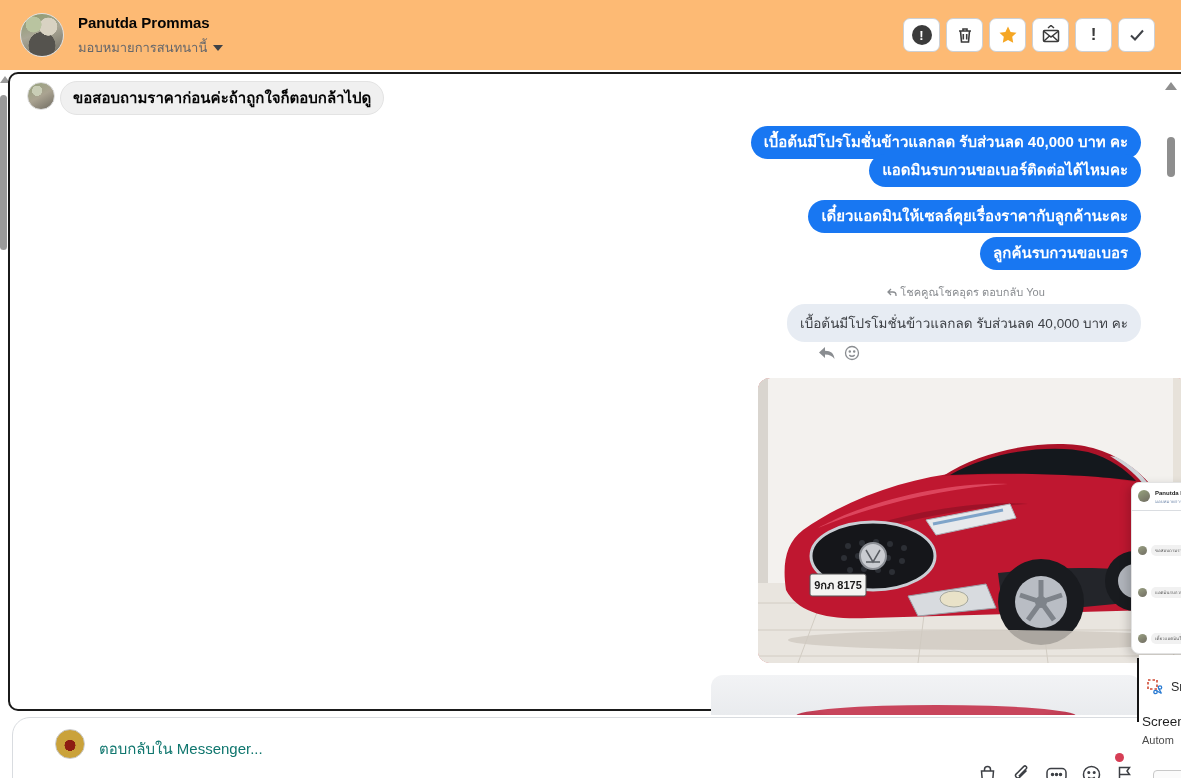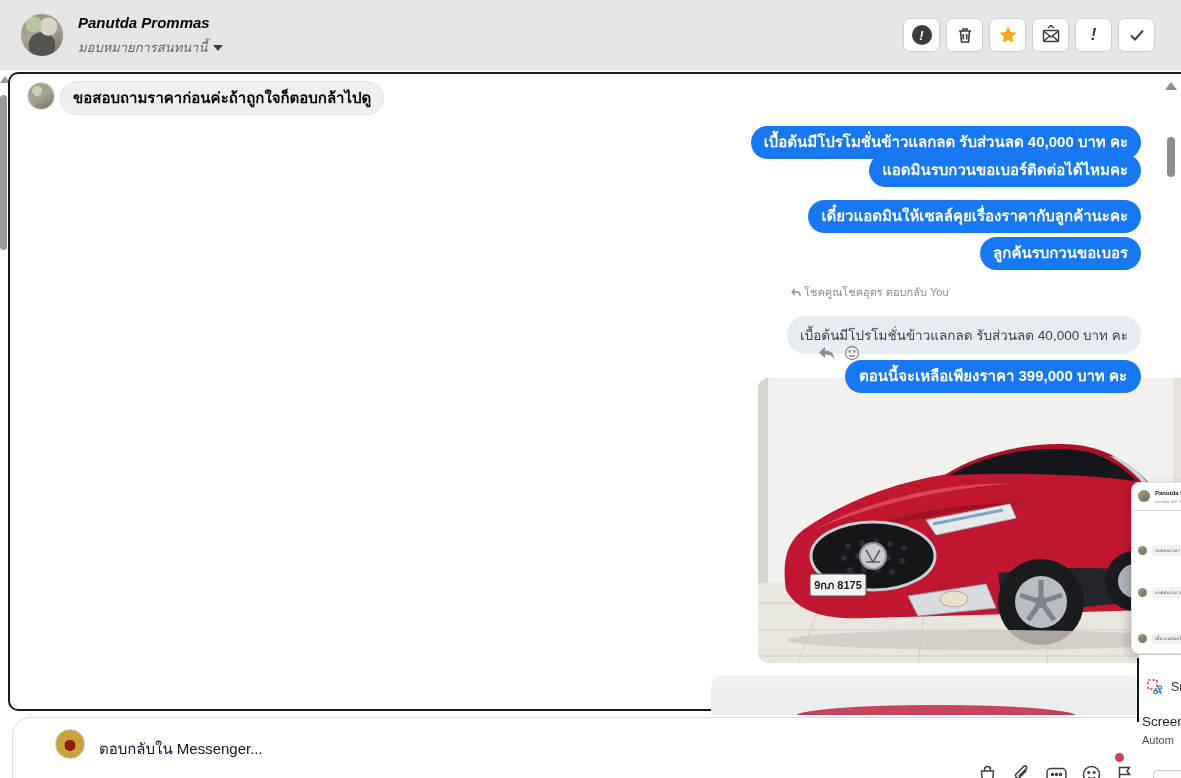--- a/index.html
+++ b/index.html
@@ -5,21 +5,21 @@
   * { margin:0; padding:0; box-sizing:border-box; }
   html,body { width:1181px; height:778px; }
   body {
     position:relative; overflow:hidden; background:#fff;
     font-family:"Liberation Sans","DejaVu Sans",sans-serif;
     color:#050505;
   }
   .abs { position:absolute; }
 
   
-  .header { left:0; top:0; width:1181px; height:70px; background:#e5e5e5;font-style:italic; }
+  .header { left:0; top:0; width:1181px; height:70px; background:#fdba74; }
   .hdr-avatar { left:20px; top:13px; width:44px; height:44px; border-radius:50%;
     background:
       radial-gradient(circle at 30% 25%, #b9c4a0 0 18%, transparent 19%),
       radial-gradient(circle at 65% 30%, #d8d2c2 0 22%, transparent 23%),
       radial-gradient(circle at 50% 75%, #55534e 0 35%, transparent 36%),
       linear-gradient(160deg,#8a9a6b 0%, #a9a695 45%, #6e6a60 100%);
     border:1px solid #e2e2e2; }
   .hdr-name { left:78px; top:14px; font-size:15px; font-weight:700; color:#050505; }
   .hdr-sub { left:78px; top:37px; font-size:13px; color:#65676b; display:flex; align-items:center; gap:6px; cursor:pointer; }
   .caret { width:0; height:0; border-left:5px solid transparent; border-right:5px solid transparent; border-top:6px solid #3f4247; }
@@ -41,21 +41,21 @@
     background:
       radial-gradient(circle at 35% 30%, #c9cdb6 0 20%, transparent 21%),
       linear-gradient(150deg,#97a37d 0%, #aaa391 50%, #6f6b61 100%);
     border:1px solid #ddd; }
   .bubble-in { left:60px; top:81px; background:#f0f0f0; border:1px solid #e3e3e3; color:#050505;
     border-radius:18px; padding:5px 12px 6px; font-size:15px; font-weight:600; line-height:21px; }
   .bubble-out { position:absolute; right:40px; background:#1877f2; color:#fff;
     border-radius:18px; padding:5px 13px 6px; font-size:15px; font-weight:600; line-height:22px; white-space:nowrap; }
   .out1 { top:126px; } .out2 { top:154px; } .out3 { top:200px; } .out4 { top:237px; }
 
-  .reply-group { position:absolute; right:40px; top:283px; display:flex; flex-direction:column; align-items:flex-start;gap:12px; }
+  .reply-group { position:absolute; right:40px; top:283px; display:flex; flex-direction:column; align-items:center; }
   .reply-label { font-size:11px; color:#8a8d91; margin:0 0 3px 4px; display:flex; align-items:center; gap:3px; }
   .quoted { background:#e7ecf3; color:#3e4146; border-radius:18px; padding:8px 13px; font-size:13.5px; white-space:nowrap; }
   .reply-bubble { align-self:flex-end; margin-top:-6px; z-index:2; position:relative; background:#1877f2; color:#fff;
     border-radius:18px; padding:5px 14px 6px; font-size:15px; font-weight:600; line-height:22px; white-space:nowrap; }
   .hover-icons { left:818px; top:345px; display:flex; gap:9px; color:#8a8d91; }
   .hover-icons svg { cursor:pointer; }
 
   .photo { left:711px; top:378px; width:430px; height:285px; border-radius:12px; overflow:hidden; cursor:pointer; background:#b91c1c;margin-left:47px; }
   .photo2 { left:711px; top:675px; width:430px; height:40px; border-radius:12px 12px 0 0; overflow:hidden; cursor:pointer;
     background:linear-gradient(#f2f3f5,#e9ebee); }
@@ -65,21 +65,21 @@
   
   .chat-sb-arrow { left:1165px; top:82px; width:0; height:0; border-left:6px solid transparent; border-right:6px solid transparent; border-bottom:8px solid #8e8e8e; }
   .chat-sb-thumb { left:1167px; top:137px; width:8px; height:40px; background:#8e8e8e; border-radius:4px; }
 
   
   .composer { left:12px; top:717px; width:1210px; height:80px; background:#fff;
     border:1px solid #d9dce0; border-radius:18px; }
   .composer-avatar { left:55px; top:729px; width:30px; height:30px; border-radius:50%;
     background:radial-gradient(circle at 50% 55%, #8e1d12 0 26%, #caa23a 27% 78%, #7c5a14 79% 100%);
     border:1px solid #c9c9c9; }
-  .composer-ph { left:99px; top:737px; font-size:15px; color:#0f172a; cursor:text; }
+  .composer-ph { left:99px; top:737px; font-size:15px; color:#0f766e; cursor:text; }
   .composer-icons { left:977px; top:764px; display:flex; gap:13px; color:#3c3f44; }
   .composer-icons svg { cursor:pointer; }
   .badge-dot { left:1115px; top:753px; width:9px; height:9px; border-radius:50%; background:#d63e55; z-index:6; }
 
   
   .preview-card { left:1131px; top:482px; width:120px; height:172px; background:#fff;
     border:1px solid #e3e3e3; border-radius:8px 0 0 8px; box-shadow:-3px 3px 10px rgba(0,0,0,.18); z-index:10; cursor:pointer; }
   .pv-avatar { left:6px; top:7px; width:12px; height:12px; border-radius:50%;
     background:linear-gradient(150deg,#97a37d,#6f6b61); }
   .pv-name { left:23px; top:7px; font-size:6px; font-weight:700; color:#222; }
@@ -153,21 +153,20 @@
 <div class="bubble-out out4">ลูกค้นรบกวนขอเบอร</div>
 
 <div class="reply-group">
   <div class="reply-label">
     <svg width="10" height="9" viewBox="0 0 10 9" fill="none" stroke="#8a8d91" stroke-width="1.3">
       <path d="M4 1 L1 4 l3 3 M1 4 h5 a3 3 0 0 1 3 3 v1"></path>
     </svg>
     <span>โชคคูณโชคอุดร ตอบกลับ You</span>
   </div>
   <div class="quoted">เบื้อต้นมีโปรโมชั่นข้าวแลกลด รับส่วนลด 40,000 บาท คะ</div>
-  <div class="reply-bubble">ตอนนี้จะเหลือเพียงราคา 399,000 บาท คะ</div>
 </div>
 
 <div class="abs hover-icons">
   <svg width="17" height="16" viewBox="0 0 17 16" fill="#8a8d91">
     <path d="M7 2 L1 7.5 7 13 V9.5 c4.5 0 7.5 1.5 9.5 4.5 C16 8.5 13 6 7 5.8z"></path>
   </svg>
   <svg width="16" height="16" viewBox="0 0 16 16" fill="none" stroke="#8a8d91" stroke-width="1.3">
     <circle cx="8" cy="8" r="6.5"></circle>
     <circle cx="5.8" cy="6.5" r="0.6" fill="#8a8d91"></circle>
     <circle cx="10.2" cy="6.5" r="0.6" fill="#8a8d91"></circle>

